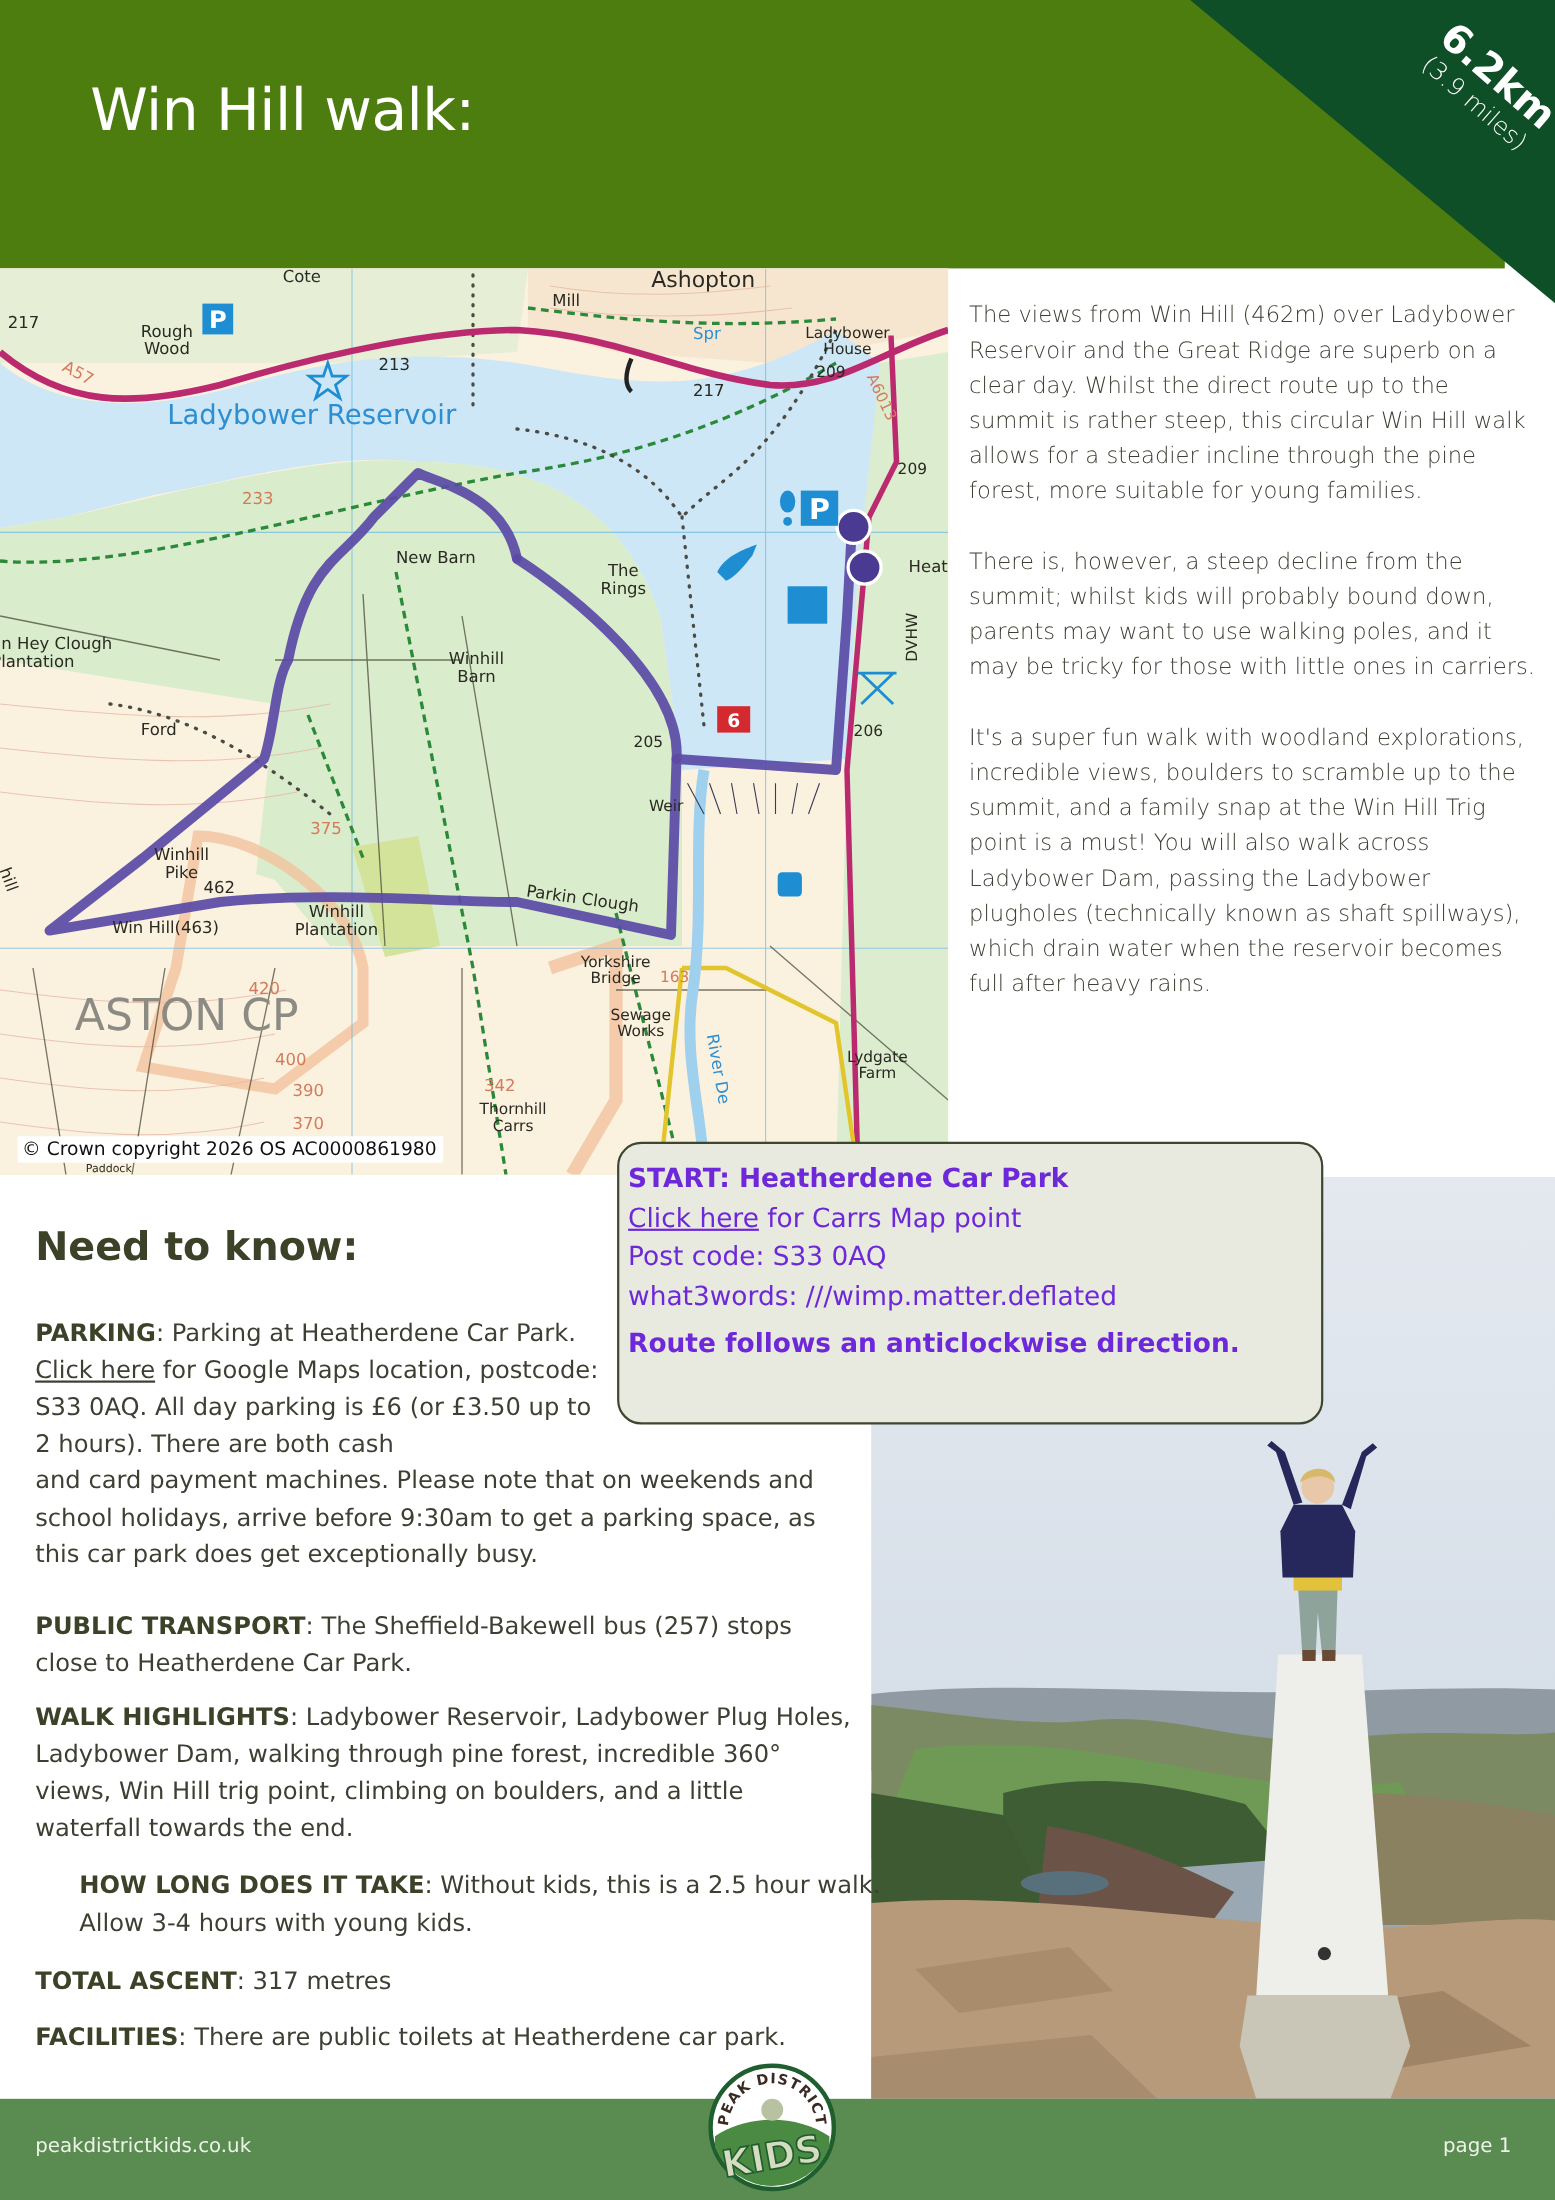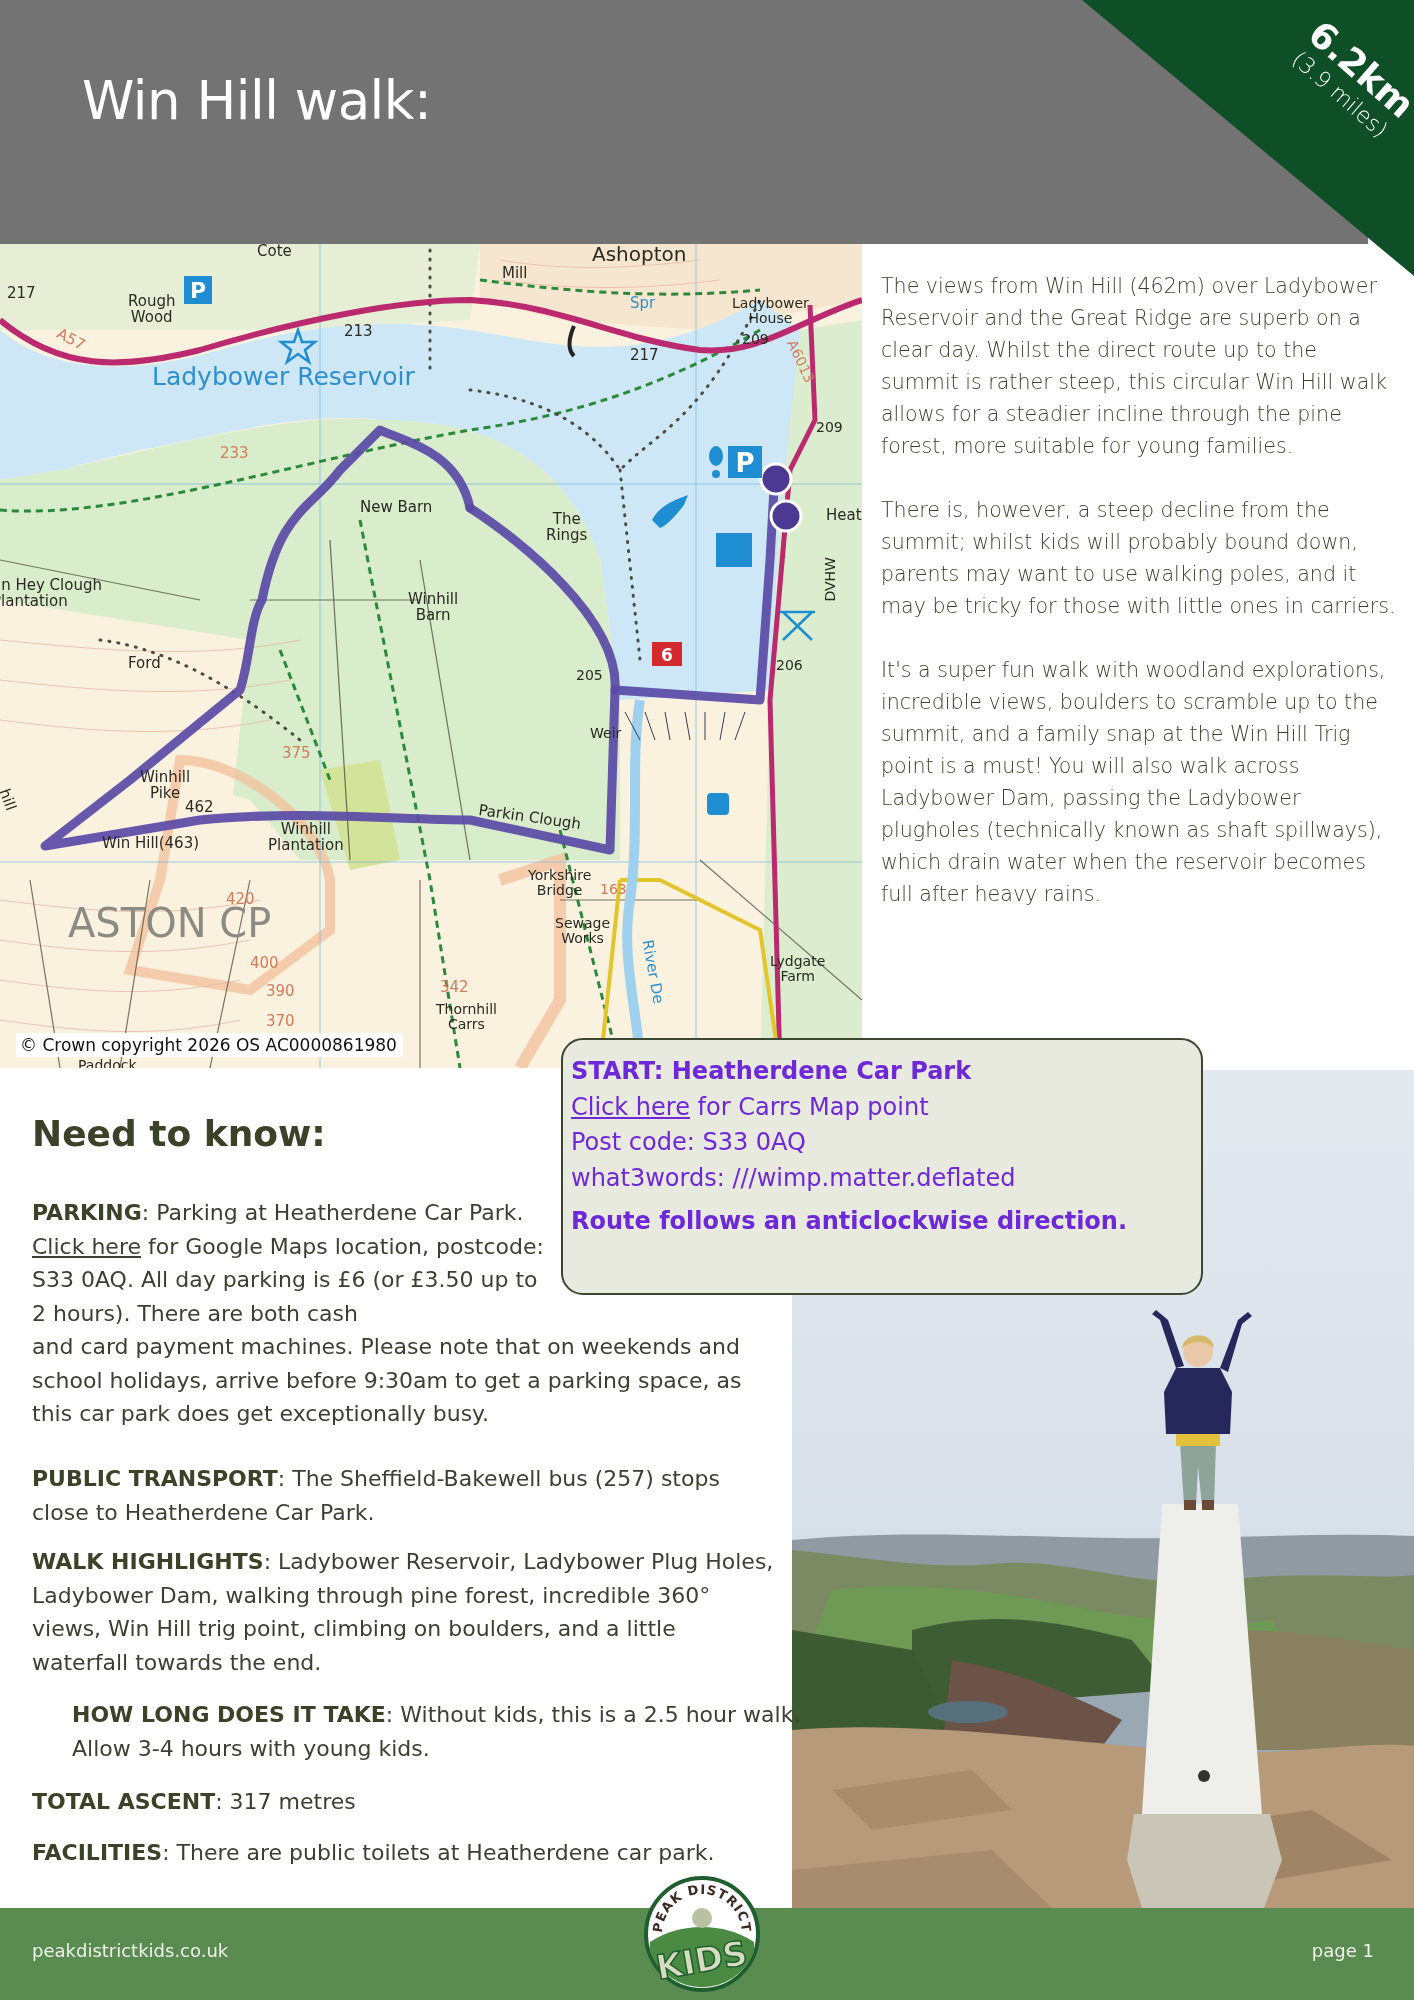--- a/index.html
+++ b/index.html
@@ -1,20 +1,20 @@
 <!DOCTYPE html>
 <html><head>
 <meta charset="utf-8">
 <style>
   * { box-sizing: border-box; margin: 0; padding: 0; }
   html, body { width: 1414px; height: 2000px; overflow: hidden; background: #ffffff; }
   body { position: relative; font-family: "Liberation Sans", "DejaVu Sans", sans-serif; color: #3a3f2c; }
 
   
-  .header { position: absolute; left: 0; top: 0; width: 1368px; height: 244px; background: #737373; overflow: hidden; }
+  .header { position: absolute; left: 0; top: 0; width: 1368px; height: 244px; background: #4d7c0f; overflow: hidden; }
   .header-corner { position: absolute; left: 0; top: 0; width: 1414px; height: 280px; }
   .title { position: absolute; left: 82px; top: 64px; color: #ffffff; font-family: "DejaVu Sans", sans-serif; font-size: 53px; line-height: 74px; font-weight: 400; letter-spacing: -0.5px; }
   .title span { display: block; }
   .distance { position: absolute; left: 1250px; top: 40px; width: 170px; height: 120px; transform: rotate(41deg); transform-origin: 50% 50%; color: #fff; text-align: center; font-family: "DejaVu Sans", sans-serif; }
   .distance .km { font-size: 36px; font-weight: 700; line-height: 40px; display: block; }
   .distance .mi { font-size: 22px; line-height: 26px; display: block; font-weight: 300; }
 
   
   .map { position: absolute; left: 0; top: 244px; width: 862px; height: 824px; overflow: hidden; background: #f8ecd8; }
   .map svg { position: absolute; left: 0; top: 0; }
@@ -229,21 +229,21 @@
   <div class="map-label brown" style="left:226px;top:648px">420</div>
   <div class="map-label brown" style="left:250px;top:712px">400</div>
   <div class="map-label brown" style="left:266px;top:740px">390</div>
   <div class="map-label brown" style="left:266px;top:770px">370</div>
   <div class="map-label brown" style="left:440px;top:736px">342</div>
   <div class="map-label brown" style="left:600px;top:638px;font-size:14px">163</div>
   <div class="map-label" style="left:436px;top:758px;white-space:pre;text-align:center;font-size:14px">Thornhill
 Carrs</div>
   <div class="map-label" style="left:770px;top:710px;white-space:pre;text-align:center;font-size:14px">Lydgate
 Farm</div>
-  <div class="map-label" style="left:78px;top:814px;font-size:14px">Paddock</div>
+  <div class="map-label" style="left:78px;top:814px;font-size:10px">Paddock</div>
   <div class="map-label" style="left:-4px;top:548px;transform:rotate(70deg)">hill</div>
   <div class="map-label" style="left:808px;top:328px;transform:rotate(-90deg);font-size:14px">DVHW</div>
 </div>
 <div class="copyright">© Crown copyright 2026 OS AC0000861980</div>
 
 <div class="intro">
   <p>The views from Win Hill (462m) over Ladybower Reservoir and the Great Ridge are superb on a clear day. Whilst the direct route up to the summit is rather steep, this circular Win Hill walk allows for a steadier incline through the pine forest, more suitable for young families.</p>
   <p>There is, however, a steep decline from the summit; whilst kids will probably bound down, parents may want to use walking poles, and it may be tricky for those with little ones in carriers.</p>
   <p>It's a super fun walk with woodland explorations, incredible views, boulders to scramble up to the summit, and a family snap at the Win Hill Trig point is a must! You will also walk across Ladybower Dam, passing the Ladybower plugholes (technically known as shaft spillways), which drain water when the reservoir becomes full after heavy rains.</p>
 </div>

